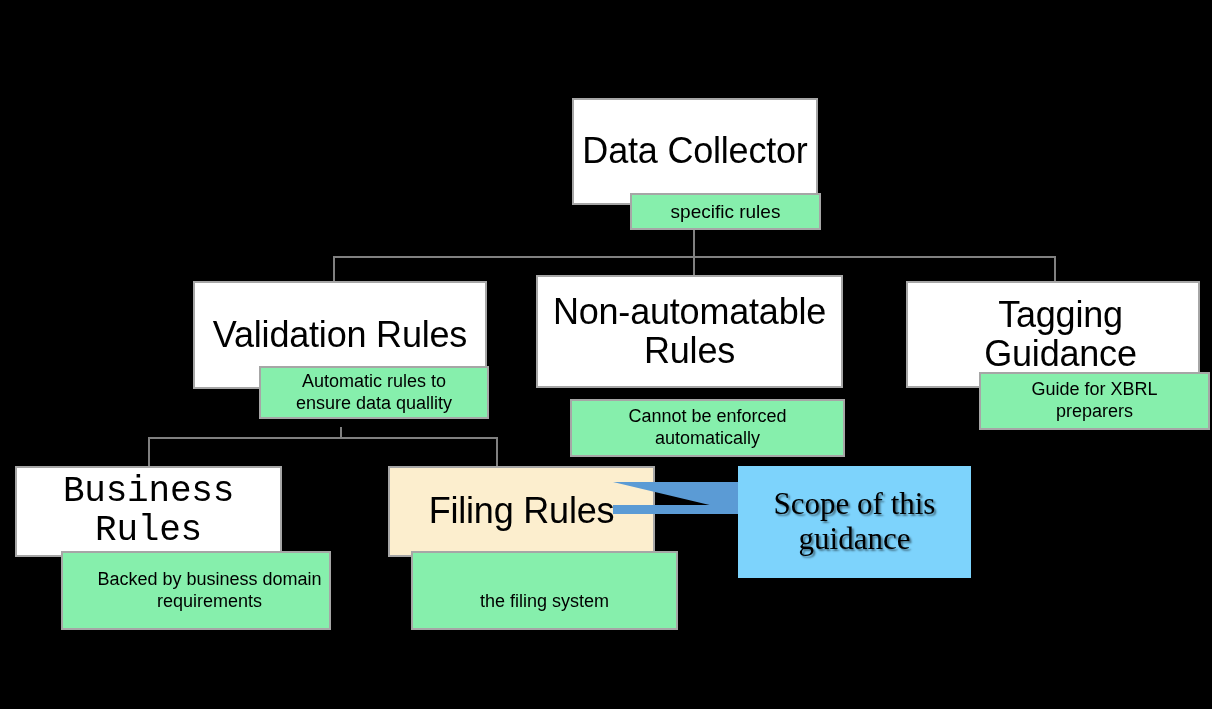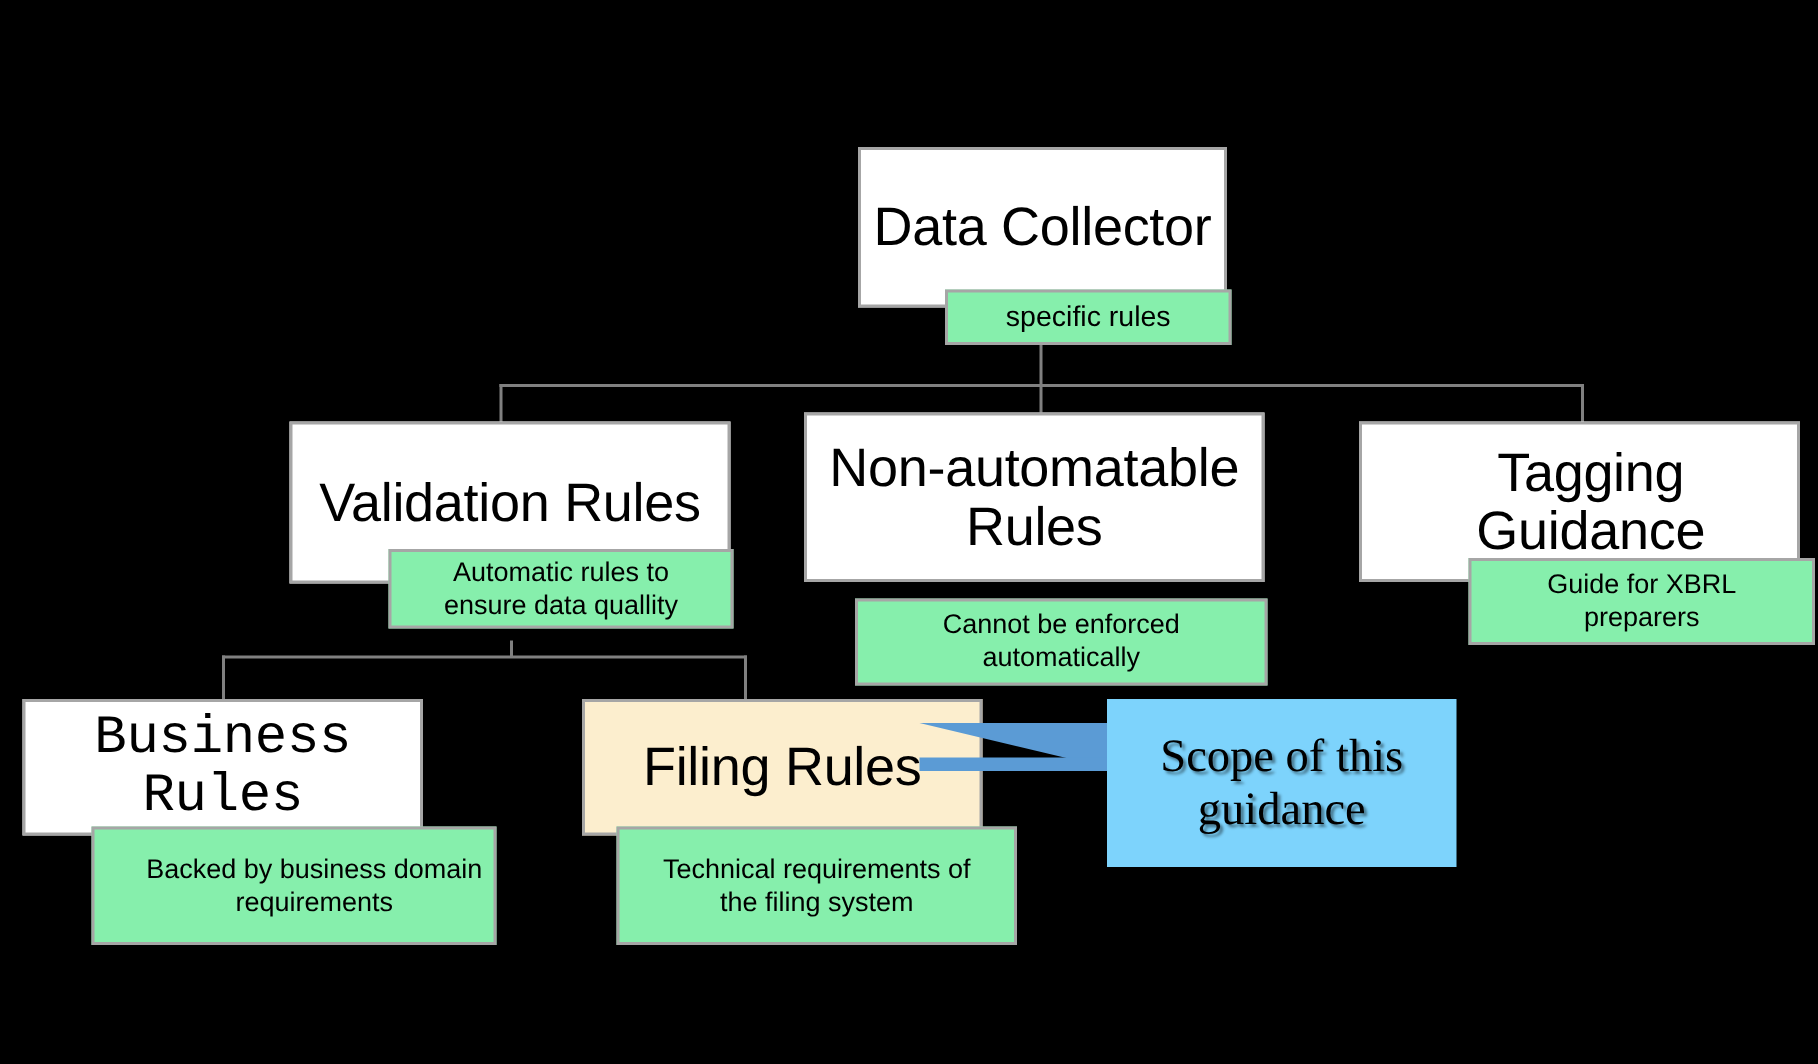--- a/index.html
+++ b/index.html
@@ -163,21 +163,21 @@
       <span>Backed by business domain</span><br>
       <span>requirements</span>
     </span>
   </div>
 
   <div class="node accent" style="left:364px; top:466px; width:267px; height:91px; font-size:36px;">
     <span class="node-title">Filing Rules</span>
   </div>
   <div class="plate" style="left:411px; top:551px; width:267px; height:79px; font-size:18px;">
     <span class="plate-text">
-      <span>Technical requirements of</span><br>
+      <br>
       <span>the filing system</span>
     </span>
   </div>
 
   <div class="callout-tail" style="left:613px; top:482px; border-width:0 126px 30px 0; border-color:transparent #5b9bd5 transparent transparent;"></div>
   <div class="callout-tail" style="left:613px; top:505px; width:126px; height:0; border-width:0 0 9px 0; border-color:transparent transparent #5b9bd5 transparent;"></div>
 
   <div class="callout" style="left:738px; top:466px; width:233px; height:112px; font-size:31px;">
     <span class="callout-text">
       <span>Scope of this</span><br>

